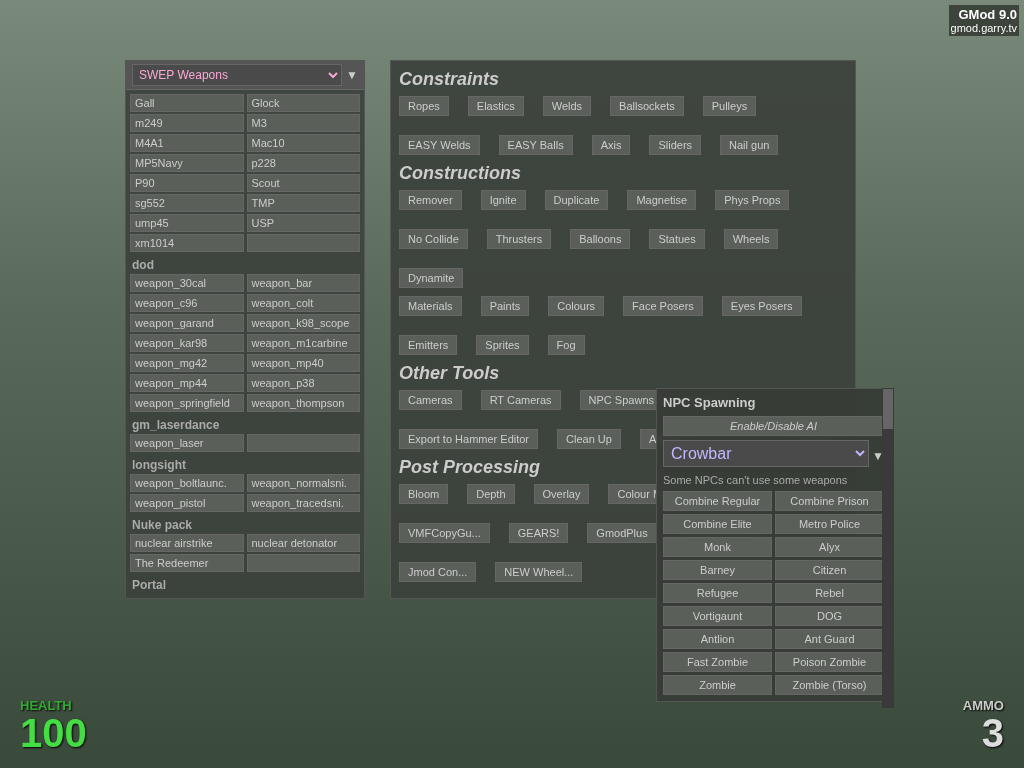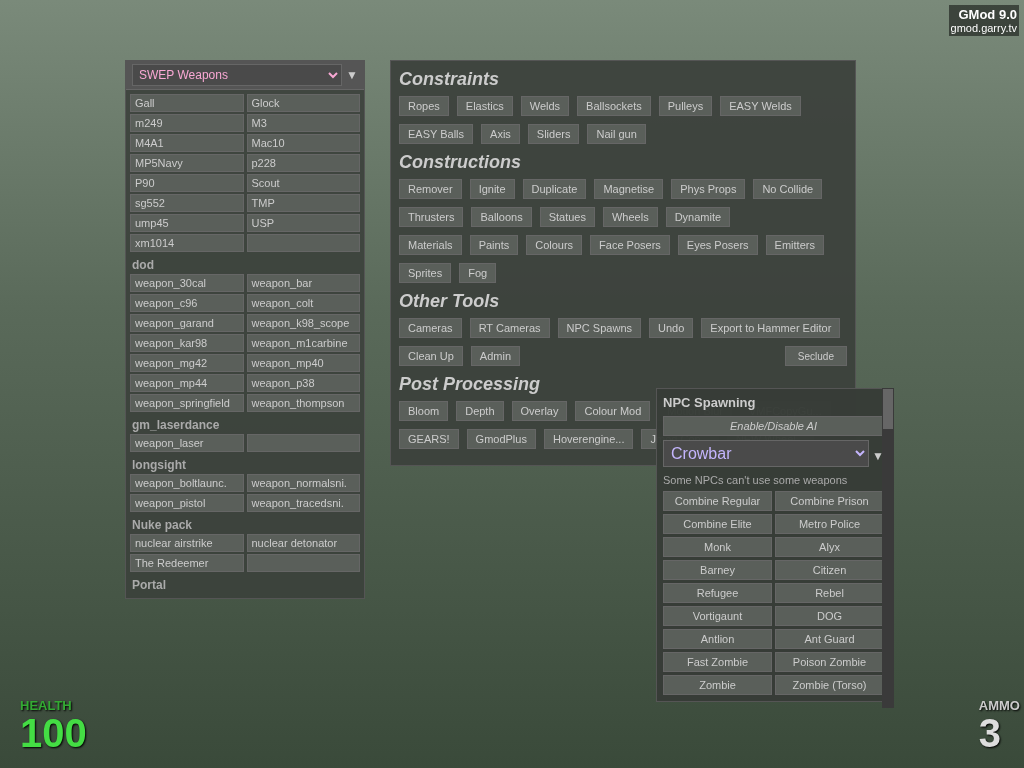--- a/index.html
+++ b/index.html
@@ -35,25 +35,26 @@
       text-shadow: 1px 1px 2px #000;
     }
     .hud-health-val {
       font-size: 40px;
       color: #4d4;
       line-height: 1;
     }
     .hud-ammo {
       position: absolute;
       bottom: 15px;
-      right: 4px;
+      right: 20px;
       z-index: 10;
       color: #ccc;
       font-size: 13px;
       font-weight: bold;
+      text-align: right;
       text-shadow: 1px 1px 2px #000;
     }
     .hud-ammo-val {
       font-size: 40px;
       color: #ddd;
       line-height: 1;
     }
 
     
     .gmod-badge {
@@ -151,21 +152,21 @@
       font-size: 18px;
       color: #ccc;
       font-weight: bold;
       margin-bottom: 6px;
       font-style: italic;
     }
 
     .btn-group {
       display: flex;
       flex-wrap: wrap;
-      gap: 8px;
+      gap: 19px;
       margin-bottom: 8px;
     }
 
     .tool-btn {
       background: #5a5f5a;
       color: #ccc;
       border: 1px solid #666;
       padding: 3px 8px;
       font-size: 11px;
       cursor: pointer;

